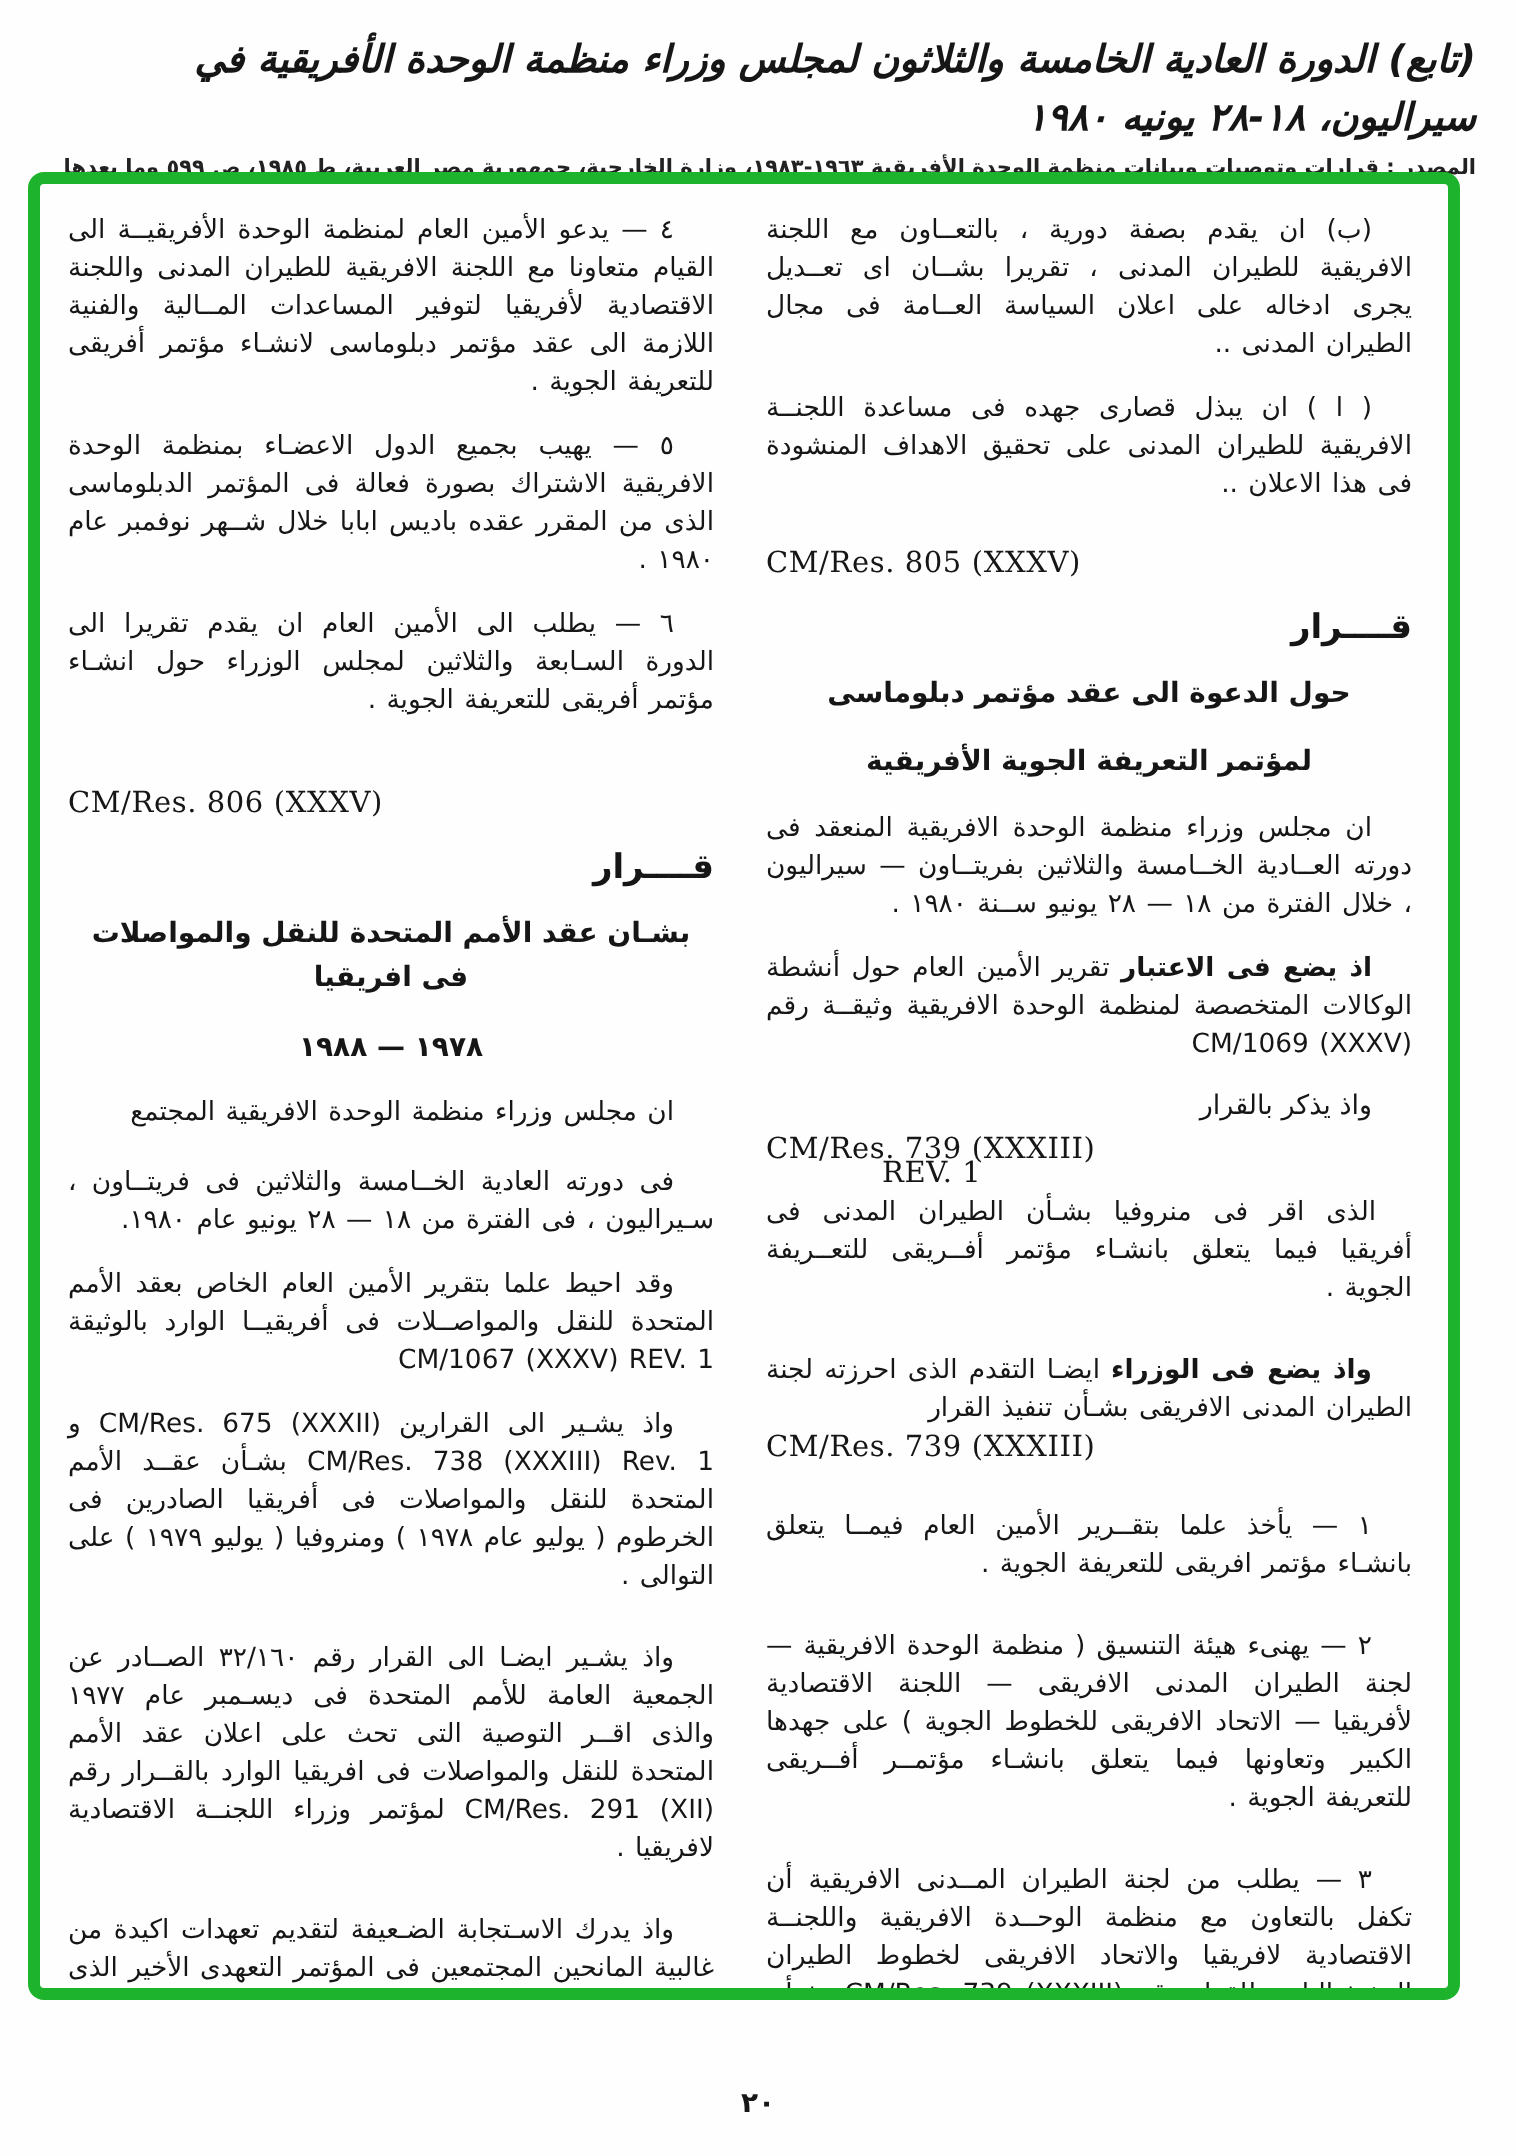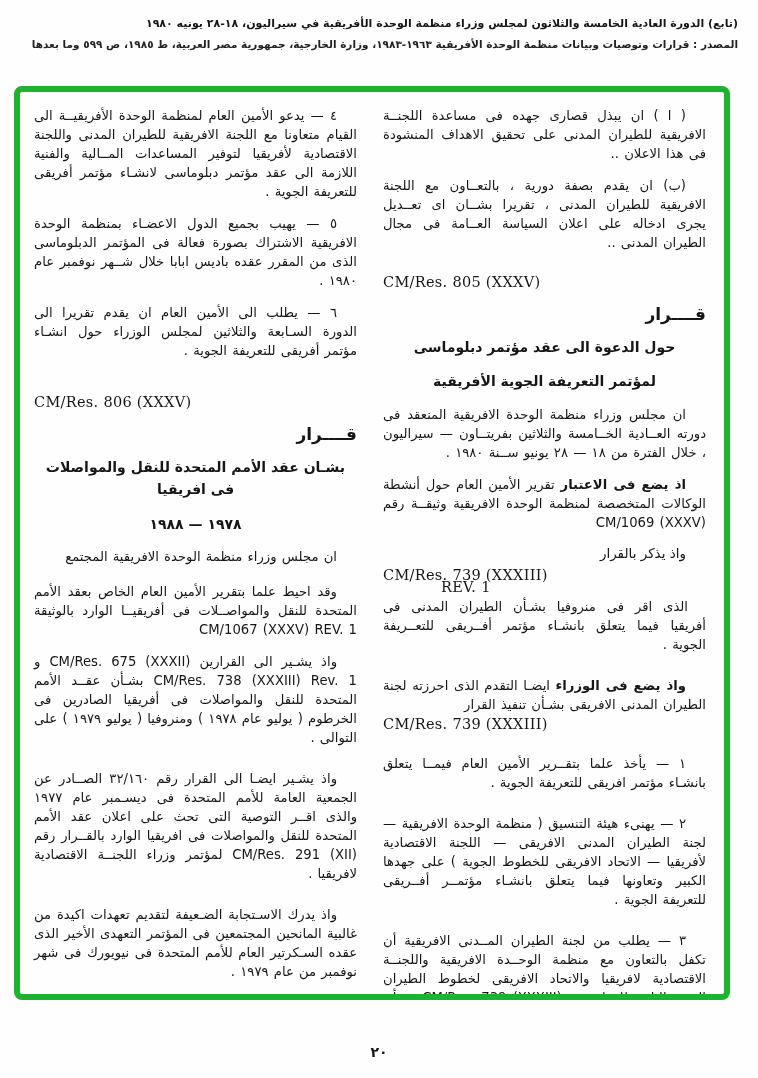--- a/index.html
+++ b/index.html
@@ -2,21 +2,21 @@
 <html lang="ar" style="--green: #1db32c;"><head>
 <meta charset="utf-8">
 <style>
   html,body{margin:0;padding:0;}
   body{
     width:758px;height:1078px;background:#fefefe;position:relative;
     font-family:"DejaVu Sans",sans-serif;color:#161616;overflow:hidden;
   }
   
   .hdr{position:absolute;top:16px;left:22px;right:20px;direction:rtl;text-align:right;}
-  .hdr-l1{font-size:11px;font-weight:bold;line-height:1.5;letter-spacing:-0.2px;}
+  .hdr-l1{font-size:19px;font-weight:bold;line-height:1.5;letter-spacing:-0.2px;font-style:italic;}
   .hdr-l2{font-size:10.5px;font-weight:bold;margin-top:5px;color:#222;}
   
   .box{
     position:absolute;top:86px;left:14px;width:716px;height:914px;
     border:6px solid var(--green);border-radius:8px;box-sizing:border-box;
     padding:14px 18px 10px 14px;overflow:hidden;
   }
   .cols{direction:rtl;display:flex;gap:26px;height:100%;}
   .col{width:50%;direction:rtl;}
   .para{
@@ -50,22 +50,22 @@
 
 <div class="hdr">
   <div class="hdr-l1">(تابع) الدورة العادية الخامسة والثلاثون لمجلس وزراء منظمة الوحدة الأفريقية في سيراليون، ١٨-٢٨ يونيه ١٩٨٠</div>
   <div class="hdr-l2">المصدر : قرارات وتوصيات وبيانات منظمة الوحدة الأفريقية ١٩٦٣-١٩٨٣، وزارة الخارجية، جمهورية مصر العربية، ط ١٩٨٥، ص ٥٩٩ وما بعدها</div>
 </div>
 
 <div class="box">
   <div class="cols">
 
     <div class="col">
+      <p class="para">(ب) ان يقدم بصفة دورية ، بالتعــاون مع اللجنة الافريقية للطيران المدنى ، تقريرا بشــان اى تعــديل يجرى ادخاله على اعلان السياسة العــامة فى مجال الطيران المدنى ..</p>
       <p class="para">( ا ) ان يبذل قصارى جهده فى مساعدة اللجنــة الافريقية للطيران المدنى على تحقيق الاهداف المنشودة فى هذا الاعلان ..</p>
-      <p class="para">(ب) ان يقدم بصفة دورية ، بالتعــاون مع اللجنة الافريقية للطيران المدنى ، تقريرا بشــان اى تعــديل يجرى ادخاله على اعلان السياسة العــامة فى مجال الطيران المدنى ..</p>
       <div class="code sp-top">CM/Res. 805 (XXXV)</div>
       <div class="heading">قــــرار</div>
       <div class="sub">حول الدعوة الى عقد مؤتمر دبلوماسى</div>
       <div class="sub">لمؤتمر التعريفة الجوية الأفريقية</div>
       <p class="para">ان مجلس وزراء منظمة الوحدة الافريقية المنعقد فى دورته العــادية الخــامسة والثلاثين بفريتــاون — سيراليون ، خلال الفترة من ١٨ — ٢٨ يونيو ســنة ١٩٨٠ .</p>
       <p class="para"><span class="lead">اذ يضع فى الاعتبار</span><span> تقرير الأمين العام حول أنشطة الوكالات المتخصصة لمنظمة الوحدة الافريقية وثيقــة رقم CM/1069 (XXXV)</span></p>
       <div class="boldline">واذ يذكر بالقرار</div>
       <div class="code" style="margin:0;">CM/Res. 739 (XXXIII)</div>
       <div class="code indent">REV. 1</div>
       <p class="para tight" style="text-indent:18px;">الذى اقر فى منروفيا بشـأن الطيران المدنى فى أفريقيا فيما يتعلق بانشـاء مؤتمر أفــريقى للتعــريفة الجوية .</p>
@@ -78,20 +78,21 @@
 
     <div class="col">
       <p class="para">٤ — يدعو الأمين العام لمنظمة الوحدة الأفريقيــة الى القيام متعاونا مع اللجنة الافريقية للطيران المدنى واللجنة الاقتصادية لأفريقيا لتوفير المساعدات المــالية والفنية اللازمة الى عقد مؤتمر دبلوماسى لانشـاء مؤتمر أفريقى للتعريفة الجوية .</p>
       <p class="para">٥ — يهيب بجميع الدول الاعضـاء بمنظمة الوحدة الافريقية الاشتراك بصورة فعالة فى المؤتمر الدبلوماسى الذى من المقرر عقده باديس ابابا خلال شــهر نوفمبر عام ١٩٨٠ .</p>
       <p class="para">٦ — يطلب الى الأمين العام ان يقدم تقريرا الى الدورة السـابعة والثلاثين لمجلس الوزراء حول انشـاء مؤتمر أفريقى للتعريفة الجوية .</p>
       <div class="code big-gap">CM/Res. 806 (XXXV)</div>
       <div class="heading">قــــرار</div>
       <div class="sub">بشـان عقد الأمم المتحدة للنقل والمواصلات فى افريقيا</div>
       <div class="sub">١٩٧٨ — ١٩٨٨</div>
       <p class="para" style="margin-bottom:16px;">ان مجلس وزراء منظمة الوحدة الافريقية المجتمع</p>
+      <p class="para">فى دورته العادية الخــامسة والثلاثين فى فريتــاون ، سـيراليون ، فى الفترة من ١٨ — ٢٨ يونيو عام ١٩٨٠.</p>
       <p class="para">وقد احيط علما بتقرير الأمين العام الخاص بعقد الأمم المتحدة للنقل والمواصــلات فى أفريقيــا الوارد بالوثيقة CM/1067 (XXXV) REV. 1</p>
       <p class="para">واذ يشـير الى القرارين CM/Res. 675 (XXXII) و CM/Res. 738 (XXXIII) Rev. 1 بشـأن عقــد الأمم المتحدة للنقل والمواصلات فى أفريقيا الصادرين فى الخرطوم ( يوليو عام ١٩٧٨ ) ومنروفيا ( يوليو ١٩٧٩ ) على التوالى .</p>
       <p class="para gap-lg">واذ يشـير ايضـا الى القرار رقم ٣٢/١٦٠ الصــادر عن الجمعية العامة للأمم المتحدة فى ديسـمبر عام ١٩٧٧ والذى اقــر التوصية التى تحث على اعلان عقد الأمم المتحدة للنقل والمواصلات فى افريقيا الوارد بالقــرار رقم CM/Res. 291 (XII) لمؤتمر وزراء اللجنــة الاقتصادية لافريقيا .</p>
       <p class="para gap-lg">واذ يدرك الاسـتجابة الضـعيفة لتقديم تعهدات اكيدة من غالبية المانحين المجتمعين فى المؤتمر التعهدى الأخير الذى عقده السـكرتير العام للأمم المتحدة فى نيويورك فى شهر نوفمبر من عام ١٩٧٩ .</p>
 
     </div>
 
   </div>
 </div>
 

